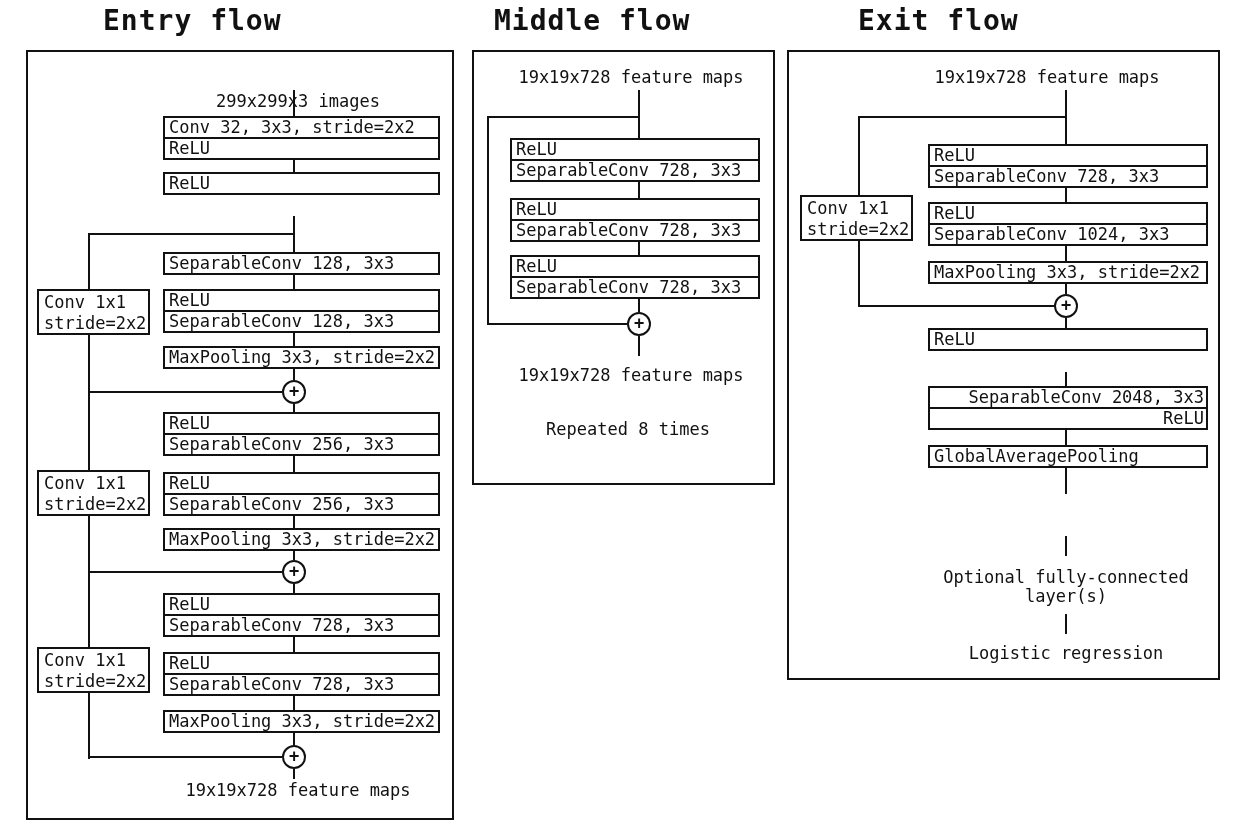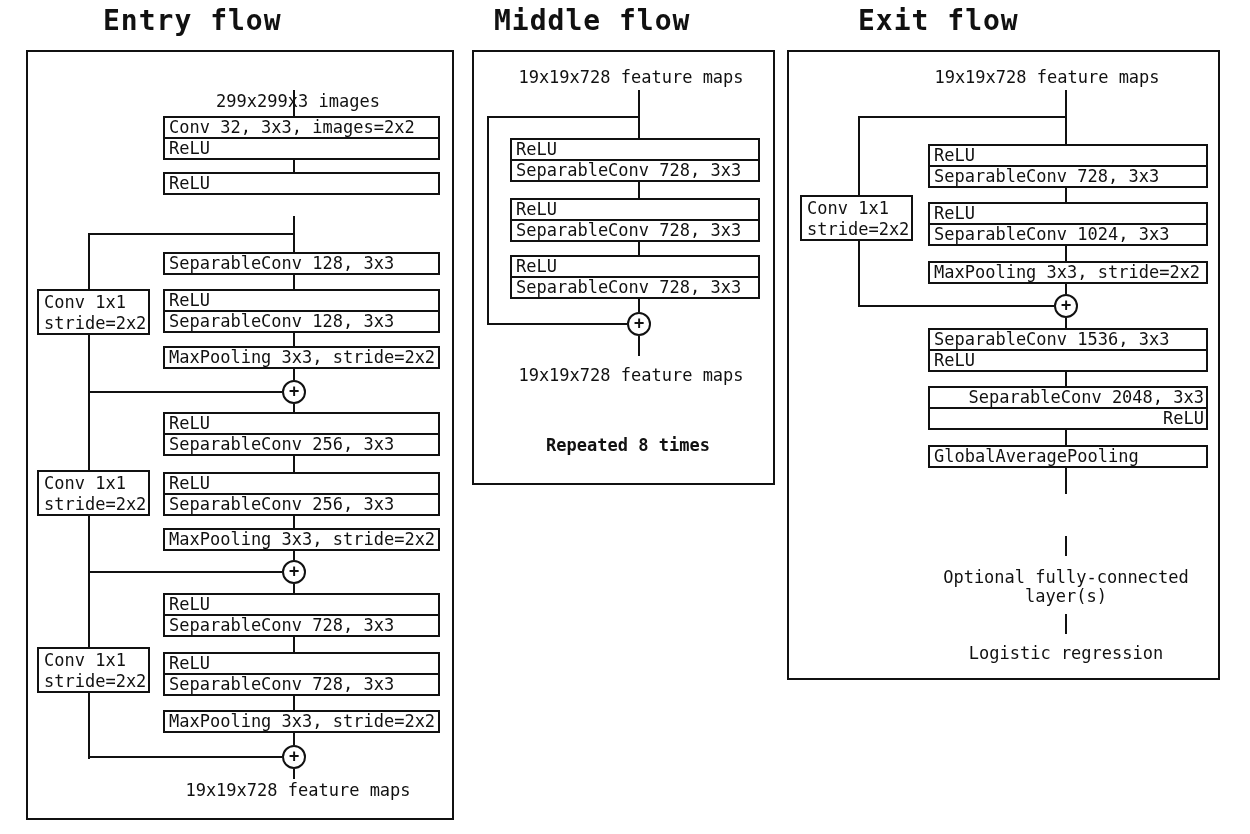--- a/index.html
+++ b/index.html
@@ -59,21 +59,21 @@
   <div class="vline" style="left:293px;top:551px;height:9px;"></div>
   <div class="hline" style="left:90px;top:571px;width:192px;"></div>
   <div class="vline" style="left:293px;top:584px;height:9px;"></div>
   <div class="vline" style="left:293px;top:637px;height:15px;"></div>
   <div class="vline" style="left:293px;top:696px;height:14px;"></div>
   <div class="vline" style="left:293px;top:733px;height:12px;"></div>
   <div class="hline" style="left:90px;top:756px;width:192px;"></div>
   <div class="vline" style="left:293px;top:769px;height:10px;"></div>
 
   <div class="stack" style="left:163px;top:116px;width:277px;">
-      <div class="row">Conv 32, 3x3, images=2x2</div>
+      <div class="row">Conv 32, 3x3, stride=2x2</div>
       <div class="row">ReLU</div>
     </div>
   <div class="stack" style="left:163px;top:172px;width:277px;">
       <div class="row">ReLU</div>
     </div>
   <div class="stack" style="left:163px;top:252px;width:277px;">
       <div class="row">SeparableConv 128, 3x3</div>
     </div>
   <div class="stack" style="left:163px;top:289px;width:277px;">
       <div class="row">ReLU</div>
@@ -140,21 +140,21 @@
       <div class="row">SeparableConv 728, 3x3</div>
     </div>
   <div class="stack" style="left:510px;top:255px;width:250px;">
       <div class="row">ReLU</div>
       <div class="row">SeparableConv 728, 3x3</div>
     </div>
 
   <div class="add" style="left:627px;top:312px;">+</div>
 
   <div class="lbl" style="left:496px;top:364px;">19x19x728 feature maps</div>
-  <div class="lbl" style="left:493px;top:434px;font-weight:bold;">Repeated 8 times</div>
+  <div class="lbl" style="left:493px;top:418px;">Repeated 8 times</div>
 
   <div class="title" style="left:858px;top:4px;">Exit flow</div>
   <div class="panel" style="left:787px;top:50px;width:433px;height:630px;"></div>
   <div class="lbl" style="left:912px;top:66px;">19x19x728 feature maps</div>
 
   <div class="vline" style="left:1065px;top:90px;height:54px;"></div>
   <div class="hline" style="left:858px;top:116px;width:208px;"></div>
   <div class="vline" style="left:858px;top:116px;height:190px;"></div>
   <div class="hline" style="left:858px;top:305px;width:196px;"></div>
   <div class="vline" style="left:1065px;top:188px;height:14px;"></div>
@@ -172,21 +172,20 @@
       <div class="row">SeparableConv 728, 3x3</div>
     </div>
   <div class="stack" style="left:928px;top:202px;width:280px;">
       <div class="row">ReLU</div>
       <div class="row">SeparableConv 1024, 3x3</div>
     </div>
   <div class="stack" style="left:928px;top:261px;width:280px;">
       <div class="row">MaxPooling 3x3, stride=2x2</div>
     </div>
   <div class="stack" style="left:928px;top:328px;width:280px;">
-      <div class="row">SeparableConv 1536, 3x3</div>
       <div class="row">ReLU</div>
     </div>
   <div class="stack" style="left:928px;top:386px;width:280px;text-align:right;">
       <div class="row">SeparableConv 2048, 3x3</div>
       <div class="row">ReLU</div>
     </div>
   <div class="stack" style="left:928px;top:445px;width:280px;">
       <div class="row">GlobalAveragePooling</div>
     </div>
 

